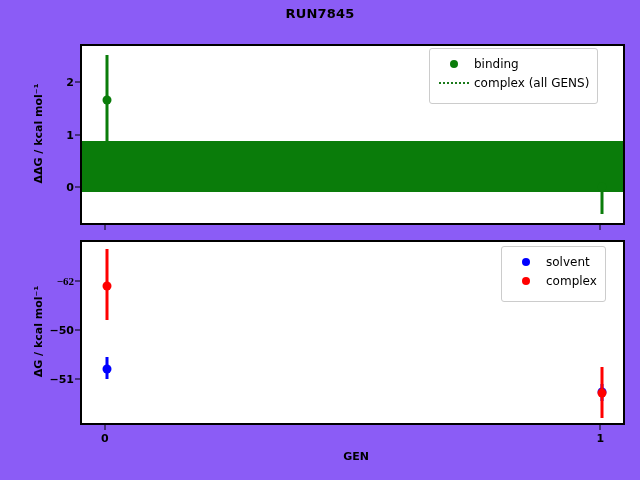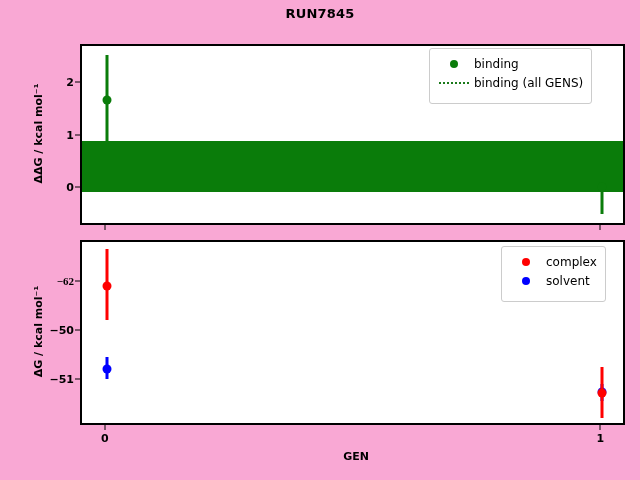--- a/index.html
+++ b/index.html
@@ -10,21 +10,21 @@
   body {
     width: 640px;
     height: 480px;
     font-family: "DejaVu Sans", sans-serif;
     overflow: hidden;
   }
   #figure {
     position: relative;
     width: 640px;
     height: 480px;
-    background: #f9a8d4;
+    background: #8b5cf6;
   }
 
   
   .fig-title {
     position: absolute;
     left: 0;
     top: 6px;
     width: 640px;
     text-align: center;
     font-size: 13px;
@@ -219,21 +219,21 @@
     <div class="legend-row">
       <span class="legend-key">
         <span class="legend-dot" style="background:#0a7c0a;"></span>
       </span>
       <span class="legend-text">binding</span>
     </div>
     <div class="legend-row">
       <span class="legend-key">
         <span class="legend-dotted"></span>
       </span>
-      <span class="legend-text">binding (all GENS)</span>
+      <span class="legend-text">complex (all GENS)</span>
     </div>
   </div>
 
   <div class="axes" id="axes-bottom">
     <div id="bottom-data-layer" style="position: absolute; left: 0px; top: 0px; width: 545px; height: 185px;">
         <div class="errbar" style="left: 24.7727px; top: 115.382px; height: 21.9079px; background: rgb(0, 0, 255);"></div>
         <div class="marker" style="left: 24.7727px; top: 126.579px; background: rgb(0, 0, 255);"></div>
         <div class="errbar" style="left: 520.227px; top: 141.671px; height: 17.5263px; background: rgb(0, 0, 255);"></div>
         <div class="marker" style="left: 520.227px; top: 150.434px; background: rgb(0, 0, 255);"></div>
         <div class="errbar" style="left: 24.7727px; top: 7.30263px; height: 70.5921px; background: rgb(255, 0, 0);"></div>
@@ -252,29 +252,29 @@
       <div class="ytick-mark" style="position: absolute; left: 75px; top: 281.382px;"></div>
       <div class="ytick-mark" style="position: absolute; left: 75px; top: 330.066px;"></div>
       <div class="ytick-mark" style="position: absolute; left: 75px; top: 378.75px;"></div>
     </div>
 
   <div class="ylabel" id="bottom-ylabel" style="width: 185px; left: -54.5px; top: 324.5px;">ΔG / kcal mol⁻¹</div>
 
   <div class="legend" id="legend-bottom">
     <div class="legend-row">
       <span class="legend-key">
+        <span class="legend-dot" style="background:#0000ff;"></span>
+      </span>
+      <span class="legend-text">solvent</span>
+    </div>
+    <div class="legend-row">
+      <span class="legend-key">
         <span class="legend-dot" style="background:#ff0000;"></span>
       </span>
       <span class="legend-text">complex</span>
-    </div>
-    <div class="legend-row">
-      <span class="legend-key">
-        <span class="legend-dot" style="background:#0000ff;"></span>
-      </span>
-      <span class="legend-text">solvent</span>
     </div>
   </div>
 
   <div id="xticks">
       <div class="xtick-label" style="left: 104.773px; top: 432px;">0</div>
       <div class="xtick-label" style="left: 600.227px; top: 432px;">1</div>
     </div>
   <div id="xtickmarks-top">
       <div class="xtick-mark" style="left: 104.773px; top: 225px;"></div>
       <div class="xtick-mark" style="left: 600.227px; top: 225px;"></div>

